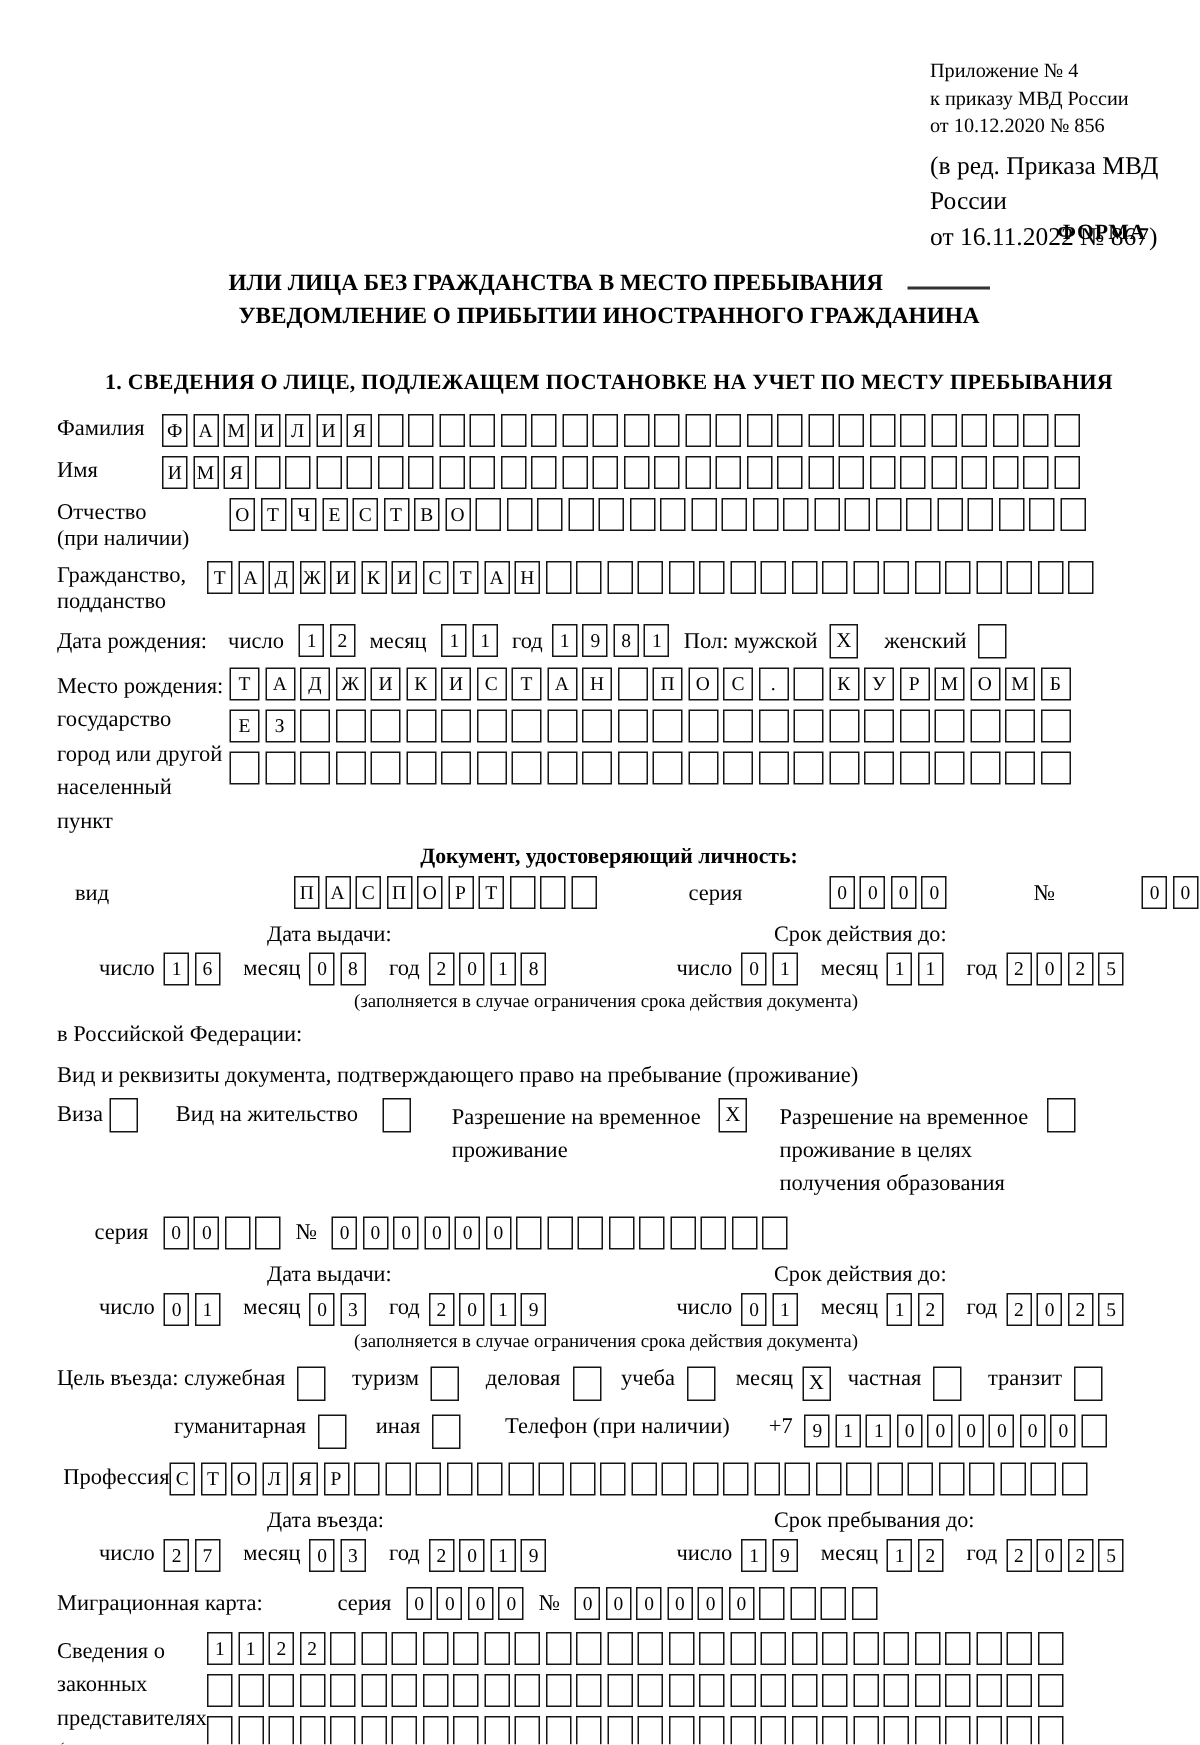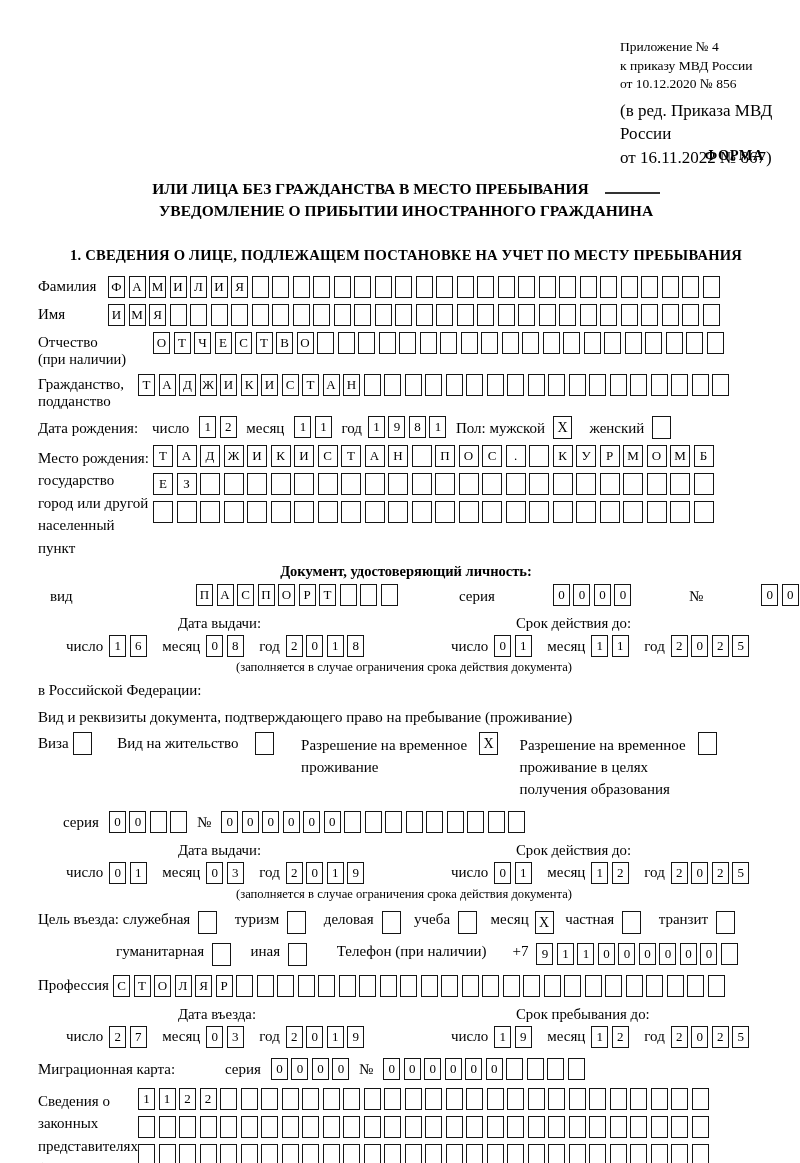--- a/index.html
+++ b/index.html
@@ -580,21 +580,21 @@
         <span class="cell">0</span>
         <span class="cell">0</span>
         <span class="cell">0</span>
         <span class="cell">0</span>
         <span class="cell">0</span>
         <span class="cell"></span>
       </span>
   </div>
 
   <div class="frow" style="margin-top:9px;">
-    <span class="lbl" style="width:75px;">Профессия</span>
+    <span class="lbl" style="width:75px;text-align:right;">Профессия</span>
     <span class="cells">
         <span class="cell">С</span>
         <span class="cell">Т</span>
         <span class="cell">О</span>
         <span class="cell">Л</span>
         <span class="cell">Я</span>
         <span class="cell">Р</span>
         <span class="cell"></span>
         <span class="cell"></span>
         <span class="cell"></span>

